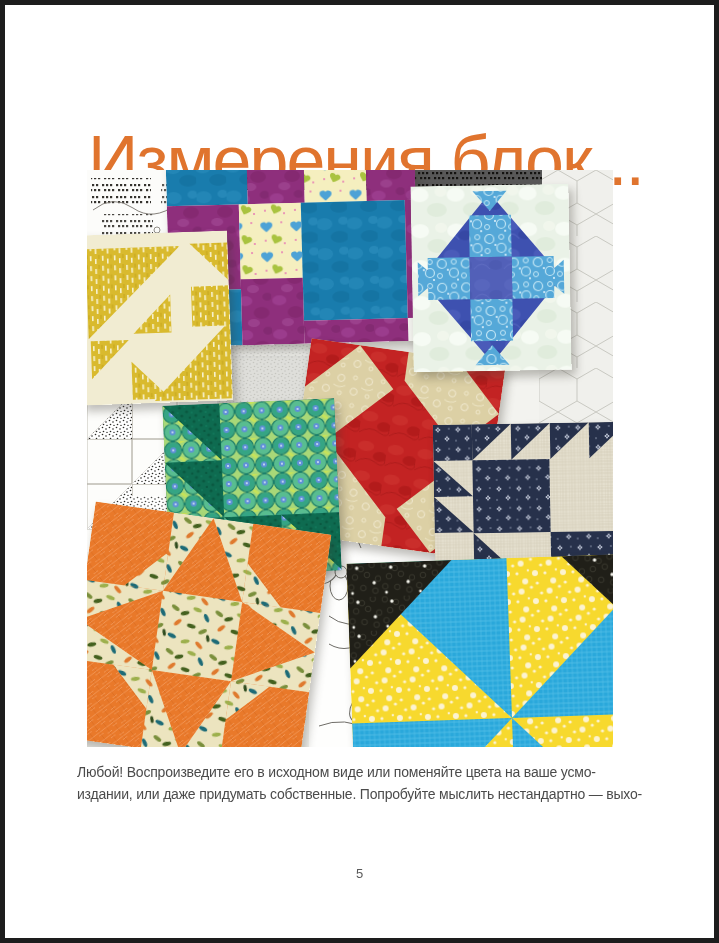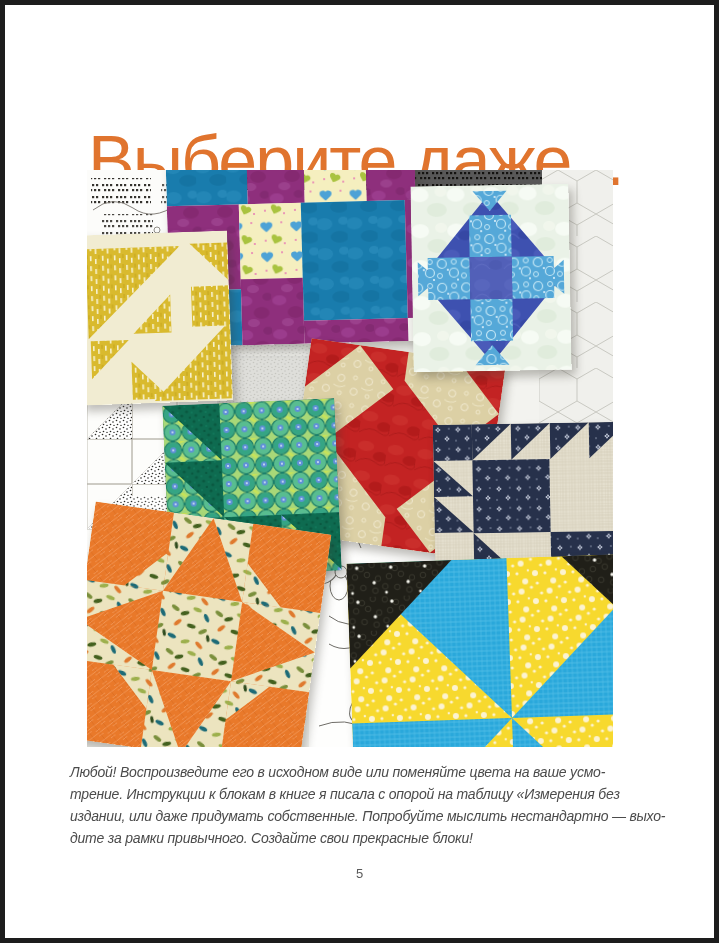--- a/index.html
+++ b/index.html
@@ -13,22 +13,22 @@
     font-size:70px;letter-spacing:-2px;font-weight:300;color:#E0742E;white-space:nowrap;
   }
   .photo{
     position:absolute;left:87px;top:170px;width:526px;height:577px;
     overflow:hidden;background:#f3f3ef;
   }
   .bgpanel{position:absolute;}
   .qblock{position:absolute;box-shadow:4px 6px 10px rgba(60,58,50,.33);}
   .qblock svg{display:block;}
   .para{
-    position:absolute;left:70px;top:761px;width:560px;color:#4b4b4b;
-    font-size:14px;line-height:22px;letter-spacing:-0.2px;font-style:italic;
+    position:absolute;left:77px;top:761px;width:560px;color:#4b4b4b;
+    font-size:14px;line-height:22px;letter-spacing:-0.2px;
   }
   .pline{white-space:nowrap;}
   .pagenum{
     position:absolute;left:0;top:866px;width:719px;text-align:center;
     font-size:13px;color:#5a5a5a;
   }
   .defs-holder{position:absolute;width:0;height:0;overflow:hidden;}
 </style>
 </head>
 <body>
@@ -224,21 +224,21 @@
       </g>
       <circle cx="10" cy="5" r="1.7" fill="#f4f4ec"></circle>
         <circle cx="27" cy="20" r="1.7" fill="#f4f4ec"></circle>
         <circle cx="5" cy="30" r="1.4" fill="#f4f4ec"></circle>
     </pattern>
   </defs>
 </svg>
 
 <div class="frame"></div>
 
-<h1 class="title">Выберите даже...</h1>
+<h1 class="title">Измерения блок...</h1>
 
 <div class="photo" role="img" aria-label="Коллаж из лоскутных блоков для квилтинга на фоне карандашных эскизов блоков">
 
   <svg class="bgpanel" style="left:452px;top:0;" width="74" height="577">
     <rect width="74" height="577" fill="url(#pat-hex)"></rect>
   </svg>
   <svg class="bgpanel" style="left:148px;top:0;" width="307" height="20">
     <rect width="307" height="20" fill="#ededе8"></rect>
     <rect width="307" height="20" fill="url(#pat-sketchdots)" opacity=".35"></rect>
   </svg>
@@ -413,18 +413,16 @@
       <polygon points="160,160 0,320 0,160" fill="url(#pat-cyan)"></polygon>
       <polygon points="0,0 105,0 0,105" fill="url(#pat-bpolka)"></polygon>
       <polygon points="215,0 320,0 320,105" fill="url(#pat-bpolka)"></polygon>
       <polygon points="320,215 320,320 215,320" fill="url(#pat-bpolka)"></polygon>
     </svg>
   </div>
 </div>
 
 <div class="para">
   <div class="pline">Любой! Воспроизведите его в исходном виде или поменяйте цвета на ваше усмо-</div>
-  <div class="pline">трение. Инструкции к блокам в книге я писала с опорой на таблицу «Измерения без</div>
   <div class="pline">издании, или даже придумать собственные. Попробуйте мыслить нестандартно — выхо-</div>
-  <div class="pline">дите за рамки привычного. Создайте свои прекрасные блоки!</div>
 </div>
 
 <div class="pagenum">5</div>
 
 </body></html>

